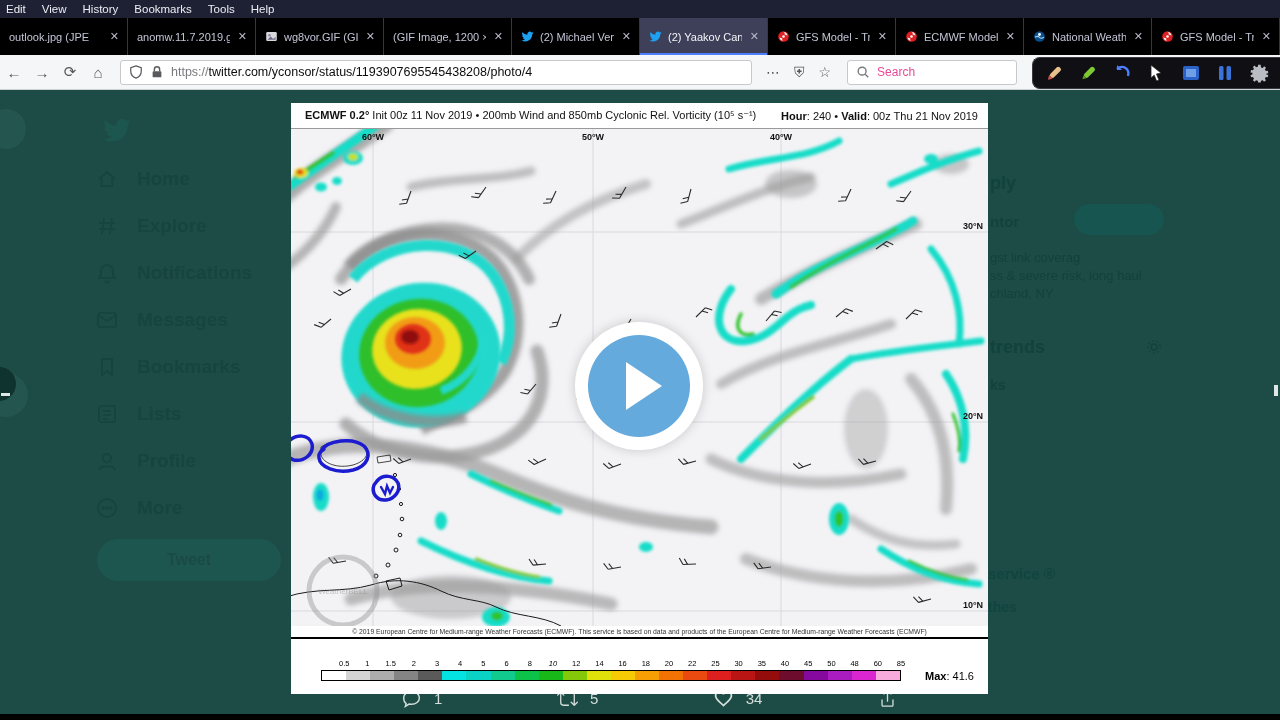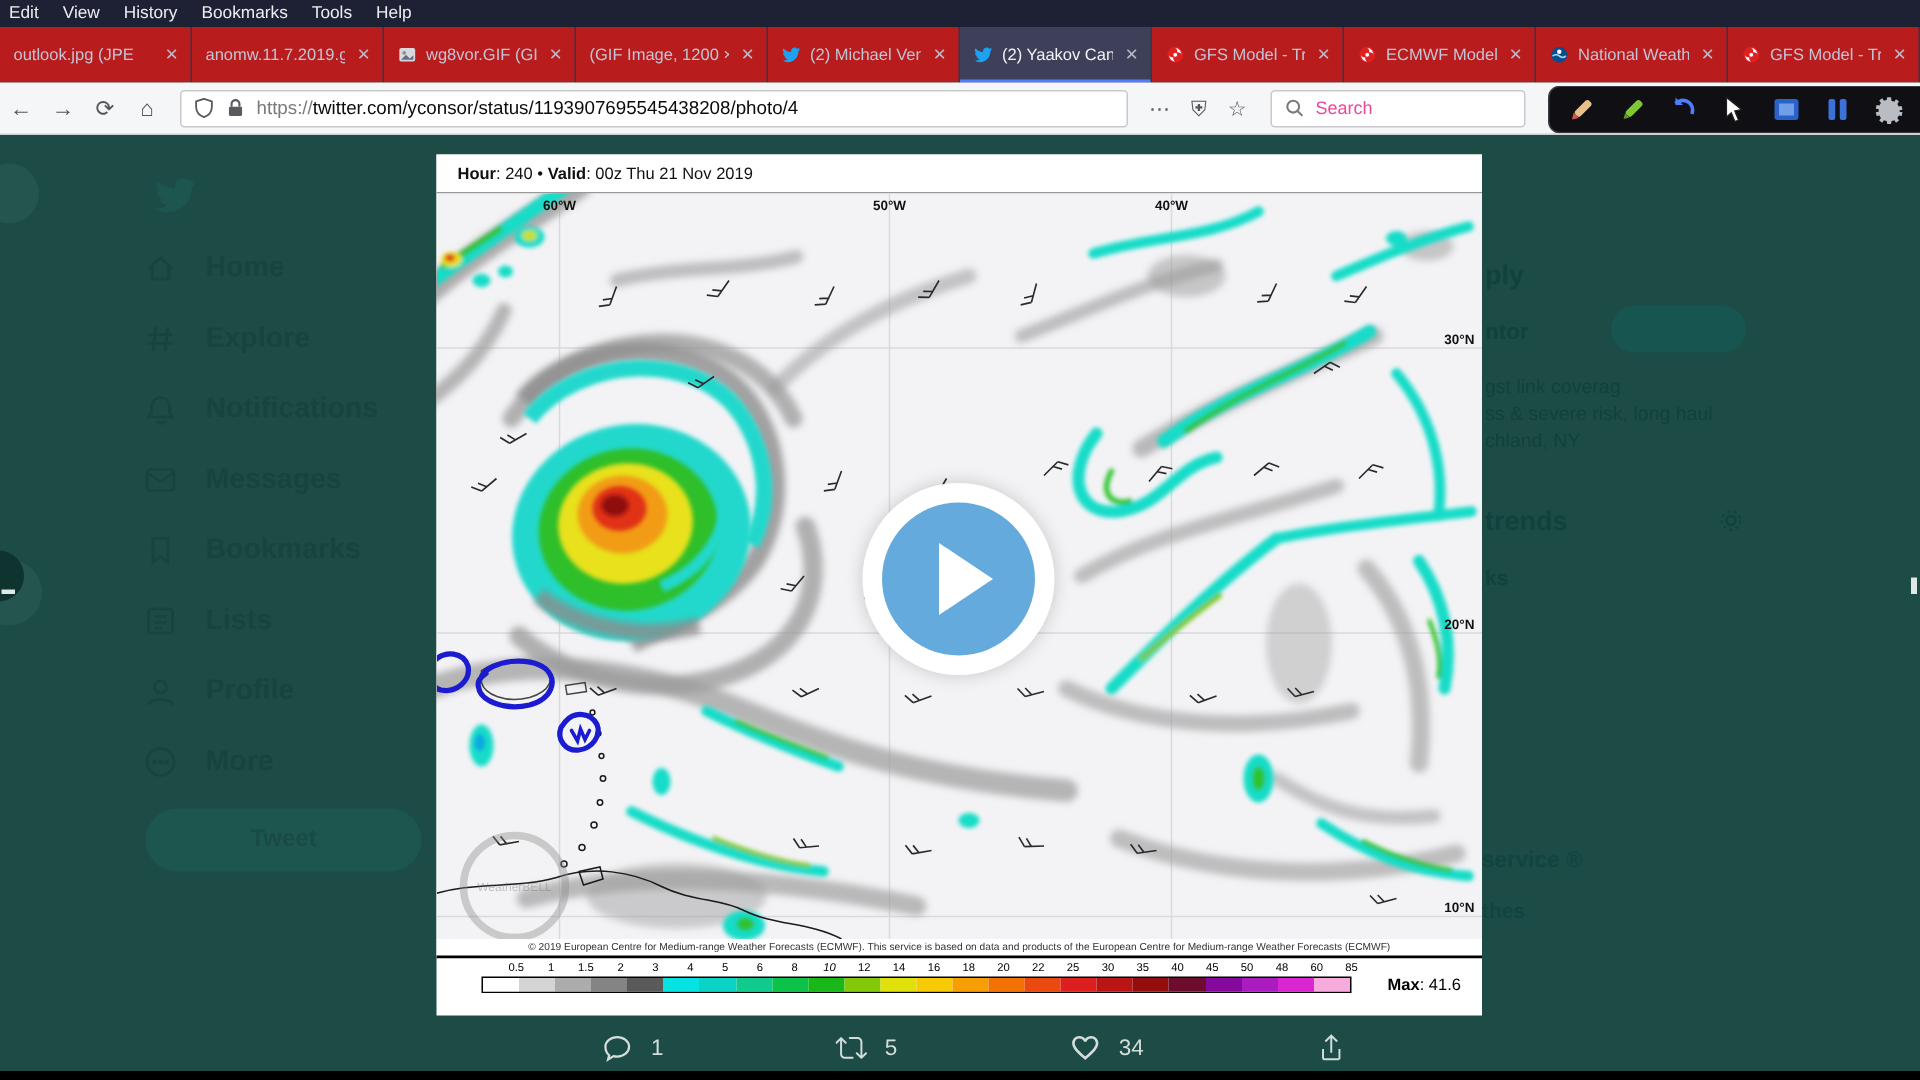--- a/index.html
+++ b/index.html
@@ -4,21 +4,21 @@
 <style>
   * { margin:0; padding:0; box-sizing:border-box; }
   html,body { width:1280px; height:720px; overflow:hidden; background:#000;
     font-family:"Liberation Sans","DejaVu Sans",sans-serif; }
   #stage { position:relative; width:1280px; height:720px; background:#1d4b45; }
 
   
   #menu-bar { position:absolute; top:0; left:0; width:100%; height:18px; background:#1e2034;
     display:flex; align-items:center; padding-left:6px; gap:16px; }
   #menu-bar span { color:#eceef4; font-size:11.5px; }
-  #tab-strip { position:absolute; top:18px; left:0; width:100%; height:37px; background:#b91c1c;
+  #tab-strip { position:absolute; top:18px; left:0; width:100%; height:37px; background:#000000;
     display:flex; }
   .tab { flex:1 1 0; min-width:0; display:flex; align-items:center; gap:6px; padding:0 6px 0 9px;
     border-right:1px solid #34364e; color:#c3c5d6; font-size:11px; position:relative; cursor:default; }
   .tab.active { background:#3e4059; color:#f2f3f7; }
   .tab.active::after { content:""; position:absolute; left:0; right:0; bottom:0; height:2px; background:#4f7dff; }
   .tab .t-label { flex:1; white-space:nowrap; overflow:hidden; }
   .tab .t-close { font-size:11px; color:#b8b9c9; padding:0 2px; }
   .fav { width:13px; height:13px; flex:0 0 13px; }
   #nav-bar { position:absolute; top:55px; left:0; width:100%; height:35px; background:#f5f6f7;
     border-bottom:1px solid #cfd0d4; display:flex; align-items:center; }
@@ -63,21 +63,21 @@
   .edge-handle { position:absolute; background:#0f332f; border-radius:50%; }
 
   
   #photo-overlay { position:absolute; top:103px; left:291px; width:697px; height:574px; background:#fff; z-index:40; }
   #map-header { height:26px; display:flex; align-items:center; justify-content:space-between;
     padding:0 10px 0 14px; border-bottom:1px solid #999; font-size:11px; color:#111; background:#fff; }
   #map-header b { font-weight:bold; }
   #map-body { position:relative; width:697px; height:497px; overflow:hidden; background:#f3f3f6; }
   #copyright-row { height:13px; border-bottom:2px solid #000; font-size:6.8px; color:#333;
     text-align:center; line-height:11px; background:#fff; }
-  #colorbar-row { position:relative; height:36px; background:#fff; padding:1px 0 0 30px; }
+  #colorbar-row { position:relative; height:36px; background:#fff; padding:1px 0 0 30px;margin-top:19px; }
   #cb-ticks { position:relative; width:580px; height:10px; }
   #cb-ticks span { position:absolute; transform:translateX(-50%); font-size:7.5px; color:#000; top:0; }
   #cb-cells { width:580px; height:11px; border:1px solid #000; display:flex; margin-top:1px; }
   #cb-cells span { flex:1 1 0; }
   #cb-max { position:absolute; right:14px; top:12px; font-size:11px; color:#000; }
 
   
   #play-button { position:absolute; top:193px; left:284px; width:128px; height:128px; border-radius:50%;
     background:#fff; box-shadow:0 0 12px rgba(0,0,0,.18); display:flex; align-items:center; justify-content:center; }
   #play-button .inner { width:102px; height:102px; border-radius:50%; background:#64aadd;
@@ -338,20 +338,21 @@
     <div class="rc" id="rc-foot2">thes</div>
 
     <div class="edge-handle" style="top:276px;left:-18px;width:34px;height:34px;"></div>
     <div style="position:absolute;top:302px;left:1px;width:9px;height:2.5px;background:#dfe8e6;"></div>
     <div style="position:absolute;top:294px;left:1274px;width:4px;height:11px;background:#dfe8e6;"></div>
   </div>
 
   <div id="photo-overlay">
 
     <div id="map-header">
+      <span><b>ECMWF 0.2°</b><span> Init 00z 11 Nov 2019 • 200mb Wind and 850mb Cyclonic Rel. Vorticity (10⁵ s⁻¹)</span></span>
       <span><b>Hour</b><span>: 240 • </span><b>Valid</b><span>: 00z Thu 21 Nov 2019</span></span>
     </div>
 
     <div id="map-body">
       <svg width="697" height="497" viewBox="0 0 697 497">
         <defs>
           <filter id="soft" x="-40%" y="-40%" width="180%" height="180%">
               <feGaussianBlur stdDeviation="2.6"></feGaussianBlur>
             </filter>
           <filter id="soft2" x="-40%" y="-40%" width="180%" height="180%">

